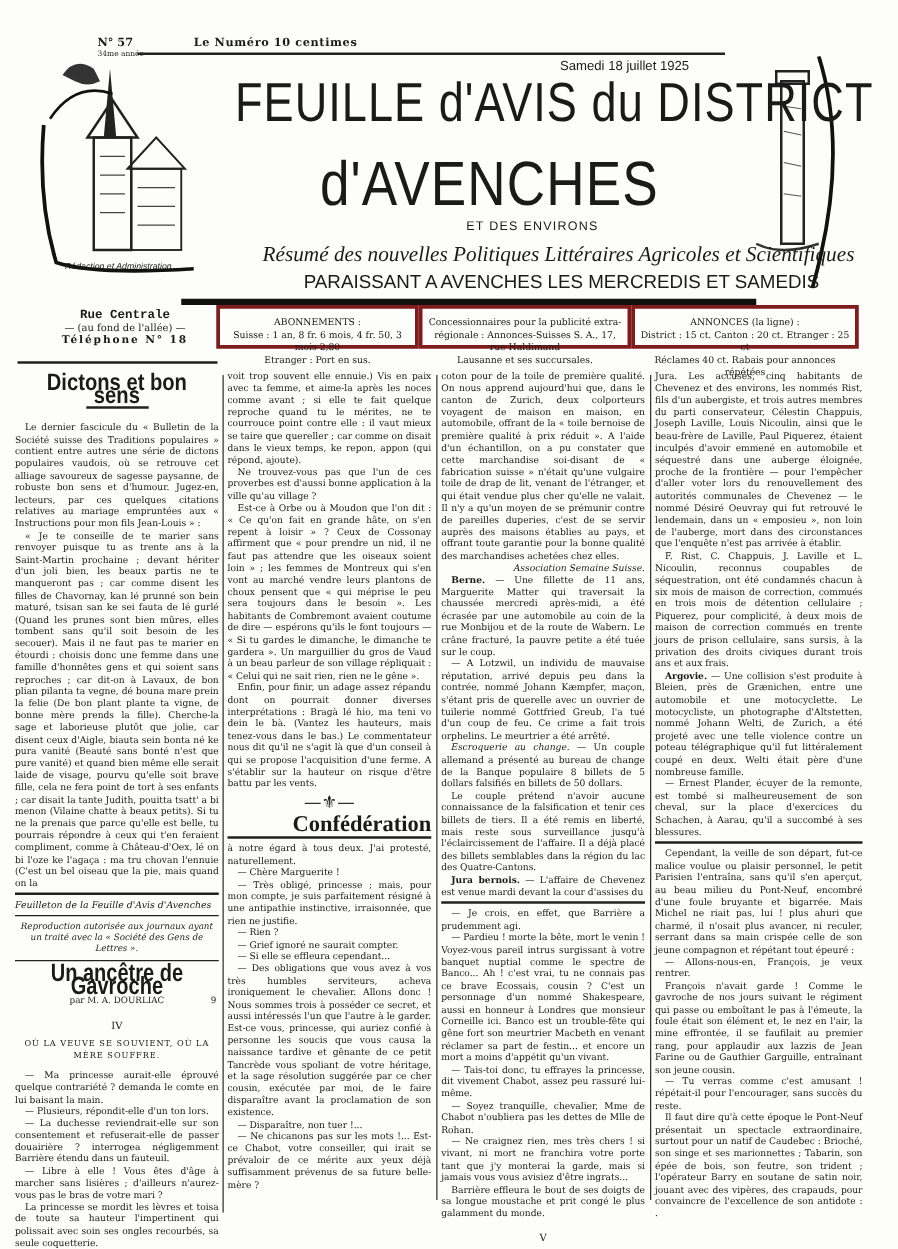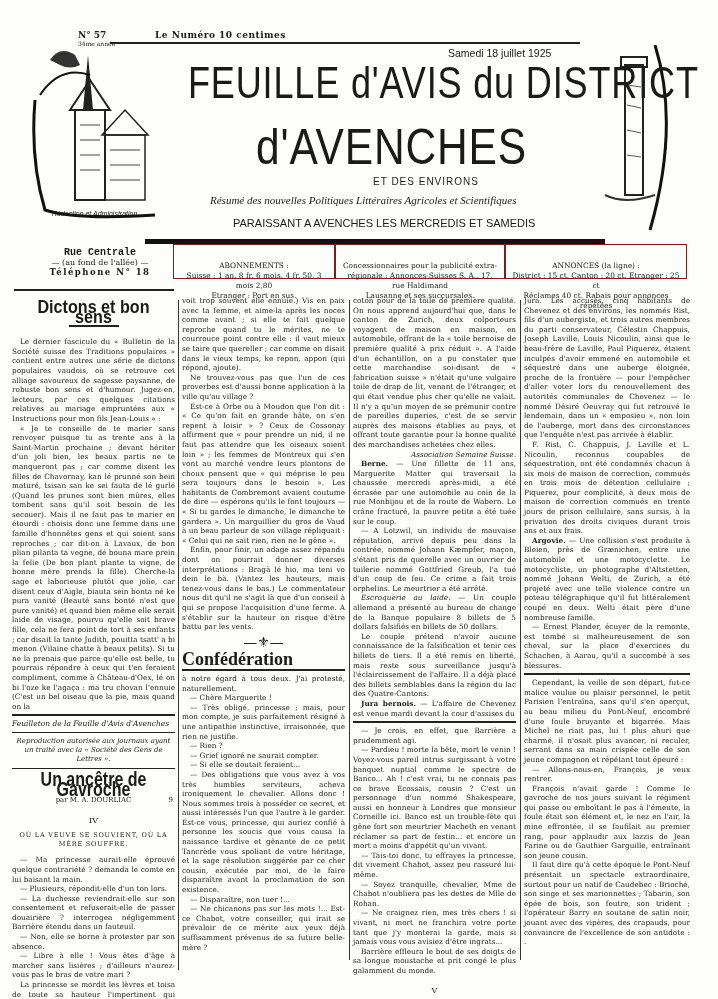--- a/index.html
+++ b/index.html
@@ -6,37 +6,37 @@
   body{width:718px;height:999px;position:relative;overflow:hidden;font-family:"DejaVu Serif",serif;color:#1a1a1a;}
   .abs{position:absolute;}
   .masthead-top{left:78px;top:30px;font-size:9px;font-weight:bold;}
   .issue-year{left:78px;top:40px;font-size:6px;}
   .price{left:155px;top:30px;font-size:9px;font-weight:bold;letter-spacing:.5px;}
   .date{left:448px;top:47px;font-family:"Liberation Sans",sans-serif;font-size:10.5px;text-align:center;}
   .banner-line{left:110px;top:42px;width:470px;height:2px;background:#222;}
   .title1{left:188px;top:58px;font-family:"Liberation Sans Narrow","Liberation Sans",sans-serif;font-size:44px;letter-spacing:1px;transform:scaleX(.82);transform-origin:left top;white-space:nowrap;}
   .title2{left:256px;top:118px;font-family:"Liberation Sans",sans-serif;font-size:50px;letter-spacing:1px;transform:scaleX(.85);transform-origin:left top;white-space:nowrap;}
   .subtitle{left:325px;top:176px;font-family:"Liberation Sans",sans-serif;font-size:10px;letter-spacing:1px;padding-left:48px;}
-  .resume{left:210px;top:194px;font-family:"Liberation Serif",serif;font-size:11px;font-style:italic;}
-  .paraissant{left:233px;top:217px;font-family:"Liberation Sans",sans-serif;font-size:11px;}
+  .resume{left:210px;top:194px;font-family:"Liberation Serif",serif;font-size:17px;font-style:italic;}
+  .paraissant{left:243px;top:217px;font-family:"Liberation Sans",sans-serif;font-size:15px;}
   .illus-left{left:30px;top:40px;width:130px;height:185px;}
   .illus-right{left:595px;top:45px;width:80px;height:190px;}
   .redaction{left:52px;top:210px;font-size:7px;font-family:"Liberation Sans",sans-serif;font-style:italic;}
   .rule-thick{left:145px;top:239px;width:460px;height:5px;background:#111;}
-  .info-box{top:244px;height:35px;border:1px solid #7f1d1d;font-size:7.4px;text-align:center;line-height:10px;padding:16px 4px;box-sizing:border-box;}
+  .info-box{top:244px;height:35px;border:3px solid #7f1d1d;font-size:7.4px;text-align:center;line-height:10px;padding:6px 4px;box-sizing:border-box;}
   .address{left:40px;top:247px;width:120px;text-align:center;font-size:8px;}
   .address .street{font-family:Liberation Mono, monospace;font-weight:bold;font-size:10px;}
   .address .tel{font-weight:bold;letter-spacing:1.5px;font-size:8.5px;}
   .addr-rule{left:14px;top:289px;width:160px;height:2px;background:#222;}
   .col{font-size:7.3px;line-height:9.6px;text-align:justify;}
   .col p{margin:0 0 0 0;text-indent:8px;}
   .col .noindent{text-indent:0;}
   .col-rule{width:1px;background:#333;}
   h2.headline{margin:10px 0 4px;font-family:"Liberation Sans",sans-serif;font-weight:bold;font-size:19px;text-align:center;transform:scaleX(.85);}
-  h2.conf{margin:8px 0 4px;font-family:"Liberation Serif",serif;font-weight:bold;font-size:18px;text-align:left;}
+  h2.conf{margin:8px 0 4px;font-family:"Liberation Serif",serif;font-weight:bold;font-size:18px;text-align:right;}
   .short-rule{width:50px;height:2px;background:#222;margin:0 auto 10px;}
   .sectionhr{height:2px;background:#222;margin:3px 0;}
   .feuilleton-head{font-style:italic;font-size:7.5px;text-align:left;}
   .repro{font-style:italic;font-size:7px;text-align:center;line-height:9px;margin:4px 0;}
   .gavroche{font-family:"Liberation Sans",sans-serif;font-weight:bold;font-size:20px;text-align:center;transform:scaleX(.8);margin:6px 0 2px;}
   .byline{font-size:7px;text-align:center;position:relative;}
   .byline .num{position:absolute;right:2px;top:0;}
   .chapnum{text-align:center;font-size:8px;margin:10px 0 6px;}
   .chaptitle{text-align:center;font-size:6.5px;letter-spacing:.8px;line-height:9px;margin-bottom:6px;}
   .sig{text-align:right;font-size:7.3px;}
@@ -129,54 +129,53 @@
   <div class="gavroche">Un ancêtre de Gavroche</div>
   <div class="byline">
     <span>par M. A. DOURLIAC</span>
     <span class="num">9</span>
   </div>
   <div class="chapnum">IV</div>
   <div class="chaptitle">OÙ LA VEUVE SE SOUVIENT, OÙ LA MÈRE SOUFFRE.</div>
   <p>— Ma princesse aurait-elle éprouvé quelque contrariété ? demanda le comte en lui baisant la main.</p>
   <p>— Plusieurs, répondit-elle d'un ton lors.</p>
   <p>— La duchesse reviendrait-elle sur son consentement et refuserait-elle de passer douairière ? interrogea négligemment Barrière étendu dans un fauteuil.</p>
-  <p>— Non, elle se borne à protester par son absence.</p>
   <p>— Libre à elle ! Vous êtes d'âge à marcher sans lisières ; d'ailleurs n'aurez-vous pas le bras de votre mari ?</p>
   <p>La princesse se mordit les lèvres et toisa de toute sa hauteur l'impertinent qui polissait avec soin ses ongles recourbés, sa seule coquetterie.</p>
 
 </div>
 <div class="abs col-rule" style="left:178px;top:300px;height:670px;"></div>
 
 <div class="abs col" style="left:182px;top:296px;width:163px;">
   <p class="noindent">voit trop souvent elle ennuie.) Vis en paix avec ta femme, et aime-la après les noces comme avant ; si elle te fait quelque reproche quand tu le mérites, ne te courrouce point contre elle : il vaut mieux se taire que quereller ; car comme on disait dans le vieux temps, ke repon, appon (qui répond, ajoute).</p>
   <p>Ne trouvez-vous pas que l'un de ces proverbes est d'aussi bonne application à la ville qu'au village ?</p>
   <p>Est-ce à Orbe ou à Moudon que l'on dit : « Ce qu'on fait en grande hâte, on s'en repent à loisir » ? Ceux de Cossonay affirment que « pour prendre un nid, il ne faut pas attendre que les oiseaux soient loin » ; les femmes de Montreux qui s'en vont au marché vendre leurs plantons de choux pensent que « qui méprise le peu sera toujours dans le besoin ». Les habitants de Combremont avaient coutume de dire — espérons qu'ils le font toujours — « Si tu gardes le dimanche, le dimanche te gardera ». Un marguillier du gros de Vaud à un beau parleur de son village répliquait : « Celui qui ne sait rien, rien ne le gêne ».</p>
   <p>Enfin, pour finir, un adage assez répandu dont on pourrait donner diverses interprétations : Bragà lé hio, ma teni vo dein le bà. (Vantez les hauteurs, mais tenez-vous dans le bas.) Le commentateur nous dit qu'il ne s'agit là que d'un conseil à qui se propose l'acquisition d'une ferme. A s'établir sur la hauteur on risque d'être battu par les vents.</p>
   <div class="ornament">—⚜—</div>
   <h2 class="conf">Confédération</h2>
   <div class="sectionhr"></div>
   <p class="noindent">à notre égard à tous deux. J'ai protesté, naturellement.</p>
   <p>— Chère Marguerite !</p>
   <p>— Très obligé, princesse ; mais, pour mon compte, je suis parfaitement résigné à une antipathie instinctive, irraisonnée, que rien ne justifie.</p>
   <p>— Rien ?</p>
   <p>— Grief ignoré ne saurait compter.</p>
-  <p>— Si elle se doutait feraient...</p>
+  <p>— Si elle se effleura cependant...</p>
   <p>— Des obligations que vous avez à vos très humbles serviteurs, acheva ironiquement le chevalier. Allons donc ! Nous sommes trois à posséder ce secret, et aussi intéressés l'un que l'autre à le garder. Est-ce vous, princesse, qui auriez confié à personne les soucis que vous causa la naissance tardive et gênante de ce petit Tancrède vous spoliant de votre héritage, et la sage résolution suggérée par ce cher cousin, exécutée par moi, de le faire disparaître avant la proclamation de son existence.</p>
   <p>— Disparaître, non tuer !...</p>
   <p>— Ne chicanons pas sur les mots !... Est-ce Chabot, votre conseiller, qui irait se prévaloir de ce mérite aux yeux déjà suffisamment prévenus de sa future belle-mère ?</p>
 
 </div>
 <div class="abs col-rule" style="left:349px;top:300px;height:660px;"></div>
 
 <div class="abs col" style="left:353px;top:296px;width:163px;">
   <p class="noindent">coton pour de la toile de première qualité. On nous apprend aujourd'hui que, dans le canton de Zurich, deux colporteurs voyagent de maison en maison, en automobile, offrant de la « toile bernoise de première qualité à prix réduit ». A l'aide d'un échantillon, on a pu constater que cette marchandise soi-disant de « fabrication suisse » n'était qu'une vulgaire toile de drap de lit, venant de l'étranger, et qui était vendue plus cher qu'elle ne valait. Il n'y a qu'un moyen de se prémunir contre de pareilles duperies, c'est de se servir auprès des maisons établies au pays, et offrant toute garantie pour la bonne qualité des marchandises achetées chez elles.</p>
   <div class="sig it">Association Semaine Suisse.</div>
   <p><span class="bold">Berne.</span><span> — Une fillette de 11 ans, Marguerite Matter qui traversait la chaussée mercredi après-midi, a été écrasée par une automobile au coin de la rue Monbijou et de la route de Wabern. Le crâne fracturé, la pauvre petite a été tuée sur le coup.</span></p>
   <p><span>— A Lotzwil, un individu de mauvaise réputation, arrivé depuis peu dans la contrée, nommé Johann Kæmpfer, maçon, s'étant pris de querelle avec un ouvrier de tuilerie nommé Gottfried Greub, l'a tué d'un coup de feu. Ce crime a fait trois orphelins. Le meurtrier a été arrêté.</span></p>
-  <p><span class="it">Escroquerie au laide.</span><span> — Un couple allemand a présenté au bureau de change de la Banque populaire 8 billets de 5 dollars falsifiés en billets de 50 dollars.</span></p>
+  <p><span class="it">Escroquerie au change.</span><span> — Un couple allemand a présenté au bureau de change de la Banque populaire 8 billets de 5 dollars falsifiés en billets de 50 dollars.</span></p>
   <p><span>Le couple prétend n'avoir aucune connaissance de la falsification et tenir ces billets de tiers. Il a été remis en liberté, mais reste sous surveillance jusqu'à l'éclaircissement de l'affaire. Il a déjà placé des billets semblables dans la région du lac des Quatre-Cantons.</span></p>
   <p><span class="bold">Jura bernois.</span><span> — L'affaire de Chevenez est venue mardi devant la cour d'assises du</span></p>
   <div class="sectionhr"></div>
   <p>— Je crois, en effet, que Barrière a prudemment agi.</p>
   <p>— Pardieu ! morte la bête, mort le venin ! Voyez-vous pareil intrus surgissant à votre banquet nuptial comme le spectre de Banco... Ah ! c'est vrai, tu ne connais pas ce brave Ecossais, cousin ? C'est un personnage d'un nommé Shakespeare, aussi en honneur à Londres que monsieur Corneille ici. Banco est un trouble-fête qui gêne fort son meurtrier Macbeth en venant réclamer sa part de festin... et encore un mort a moins d'appétit qu'un vivant.</p>
   <p>— Tais-toi donc, tu effrayes la princesse, dit vivement Chabot, assez peu rassuré lui-même.</p>
   <p>— Soyez tranquille, chevalier, Mme de Chabot n'oubliera pas les dettes de Mlle de Rohan.</p>
   <p>— Ne craignez rien, mes très chers ! si vivant, ni mort ne franchira votre porte tant que j'y monterai la garde, mais si jamais vous vous avisiez d'être ingrats...</p>
   <p>Barrière effleura le bout de ses doigts de sa longue moustache et prit congé le plus galamment du monde.</p>
   <div class="chapnum">V</div>
@@ -186,15 +185,16 @@
 
 <div class="abs col" style="left:524px;top:296px;width:166px;">
   <p class="noindent">Jura. Les accusés, cinq habitants de Chevenez et des environs, les nommés Rist, fils d'un aubergiste, et trois autres membres du parti conservateur, Célestin Chappuis, Joseph Laville, Louis Nicoulin, ainsi que le beau-frère de Laville, Paul Piquerez, étaient inculpés d'avoir emmené en automobile et séquestré dans une auberge éloignée, proche de la frontière — pour l'empêcher d'aller voter lors du renouvellement des autorités communales de Chevenez — le nommé Désiré Oeuvray qui fut retrouvé le lendemain, dans un « emposieu », non loin de l'auberge, mort dans des circonstances que l'enquête n'est pas arrivée à établir.</p>
   <p>F. Rist, C. Chappuis, J. Laville et L. Nicoulin, reconnus coupables de séquestration, ont été condamnés chacun à six mois de maison de correction, commués en trois mois de détention cellulaire ; Piquerez, pour complicité, à deux mois de maison de correction commués en trente jours de prison cellulaire, sans sursis, à la privation des droits civiques durant trois ans et aux frais.</p>
   <p><span class="bold">Argovie.</span><span> — Une collision s'est produite à Bleien, près de Grænichen, entre une automobile et une motocyclette. Le motocycliste, un photographe d'Altstetten, nommé Johann Welti, de Zurich, a été projeté avec une telle violence contre un poteau télégraphique qu'il fut littéralement coupé en deux. Welti était père d'une nombreuse famille.</span></p>
   <p><span>— Ernest Plander, écuyer de la remonte, est tombé si malheureusement de son cheval, sur la place d'exercices du Schachen, à Aarau, qu'il a succombé à ses blessures.</span></p>
   <div class="sectionhr"></div>
   <p>Cependant, la veille de son départ, fut-ce malice voulue ou plaisir personnel, le petit Parisien l'entraîna, sans qu'il s'en aperçut, au beau milieu du Pont-Neuf, encombré d'une foule bruyante et bigarrée. Mais Michel ne riait pas, lui ! plus ahuri que charmé, il n'osait plus avancer, ni reculer, serrant dans sa main crispée celle de son jeune compagnon et répétant tout épeuré :</p>
   <p>— Allons-nous-en, François, je veux rentrer.</p>
   <p>François n'avait garde ! Comme le gavroche de nos jours suivant le régiment qui passe ou emboîtant le pas à l'émeute, la foule était son élément et, le nez en l'air, la mine effrontée, il se faufilait au premier rang, pour applaudir aux lazzis de Jean Farine ou de Gauthier Garguille, entraînant son jeune cousin.</p>
+  <p>— Tu verras comme c'est amusant ! répétait-il pour l'encourager, sans succès du reste.</p>
   <p>Il faut dire qu'à cette époque le Pont-Neuf présentait un spectacle extraordinaire, surtout pour un natif de Caudebec : Brioché, son singe et ses marionnettes ; Tabarin, son épée de bois, son feutre, son trident ; l'opérateur Barry en soutane de satin noir, jouant avec des vipères, des crapauds, pour convaincre de l'excellence de son antidote : .</p>
 
 </div>
 
 </body></html>

